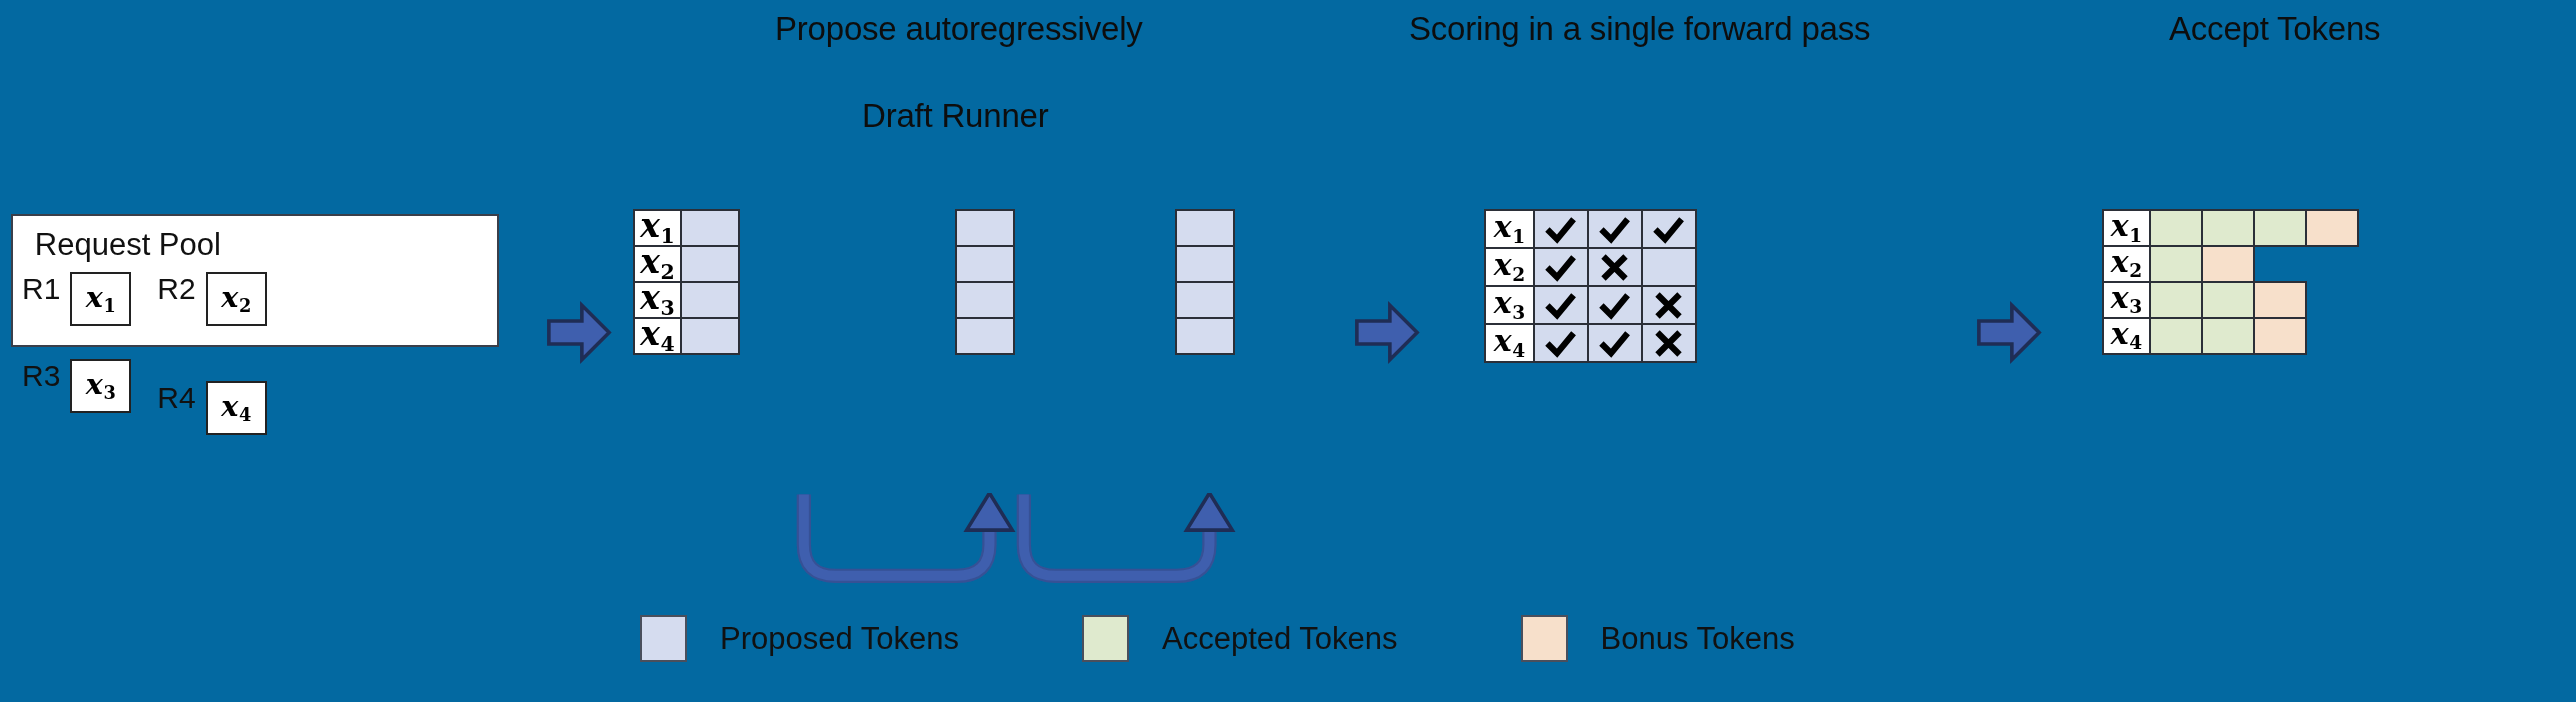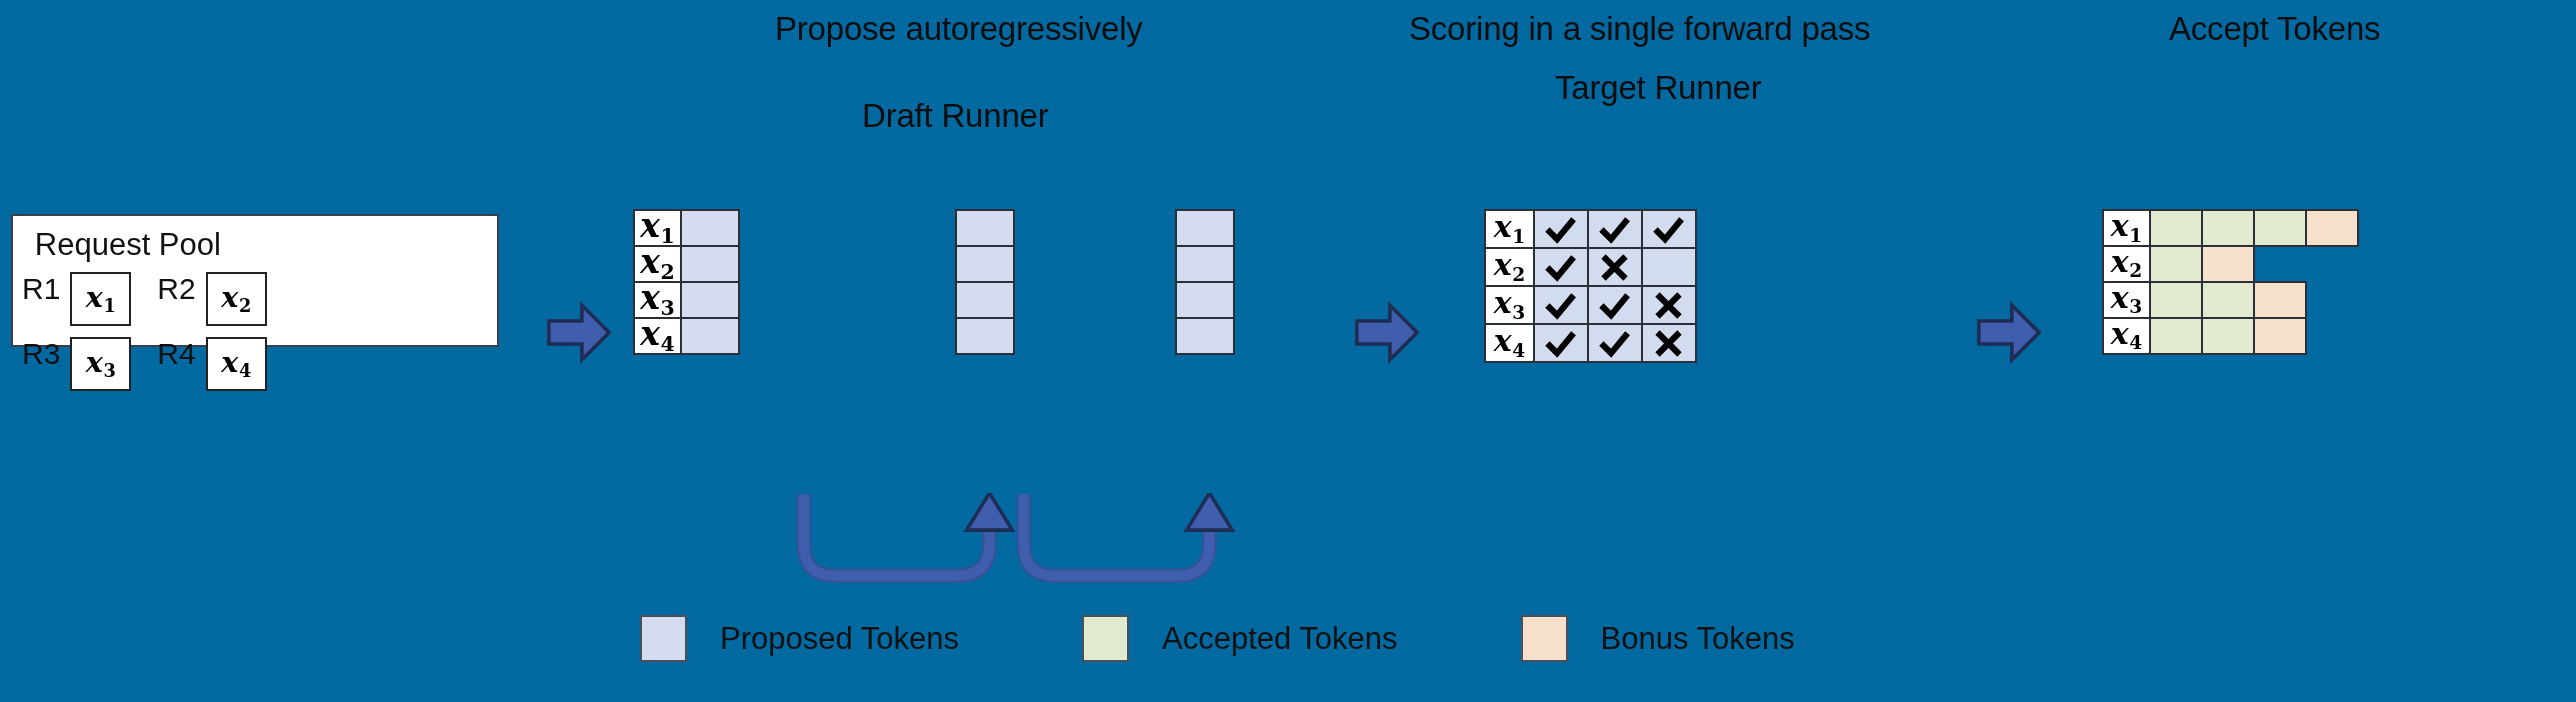--- a/index.html
+++ b/index.html
@@ -231,21 +231,20 @@
 <body>
 
 <div id="canvas">
 
   <div class="caption" style="left:775px; top:10px;">Propose autoregressively</div>
 
   <div class="runner-label" style="left:862px; top:69px;margin-top:28px;">Draft Runner</div>
 
   <div class="caption" style="left:1409px; top:10px;">Scoring in a single forward pass</div>
 
-  <div class="runner-label" style="left:1555px; top:69px;">Target Runner</div>
 
   <div class="caption" style="left:2169px; top:10px;">Accept Tokens</div>
 
   <div id="request-pool">
     <div class="pool-title">Request Pool</div>
 
     <div class="pool-row" style="left:8.6px; top:56px;">
       <div class="pool-entry">
         <span class="pool-rlabel">R1</span>
         <span class="pool-box">
@@ -260,21 +259,21 @@
       </div>
     </div>
 
     <div class="pool-row" style="left:8.6px; top:121px;">
       <div class="pool-entry">
         <span class="pool-rlabel">R3</span>
         <span class="pool-box">
           <span class="tok"><i>x</i><sub>3</sub></span>
         </span>
       </div>
-      <div class="pool-entry" style="margin-left:26px;">
+      <div class="pool-entry" style="margin-left:26px;margin-top:44px;">
         <span class="pool-rlabel">R4</span>
         <span class="pool-box">
           <span class="tok"><i>x</i><sub>4</sub></span>
         </span>
       </div>
     </div>
   </div>
 
   <svg class="block-arrow" style="left:546px; top:298px;" viewBox="0 0 92 96">
     <polygon points="4,32 50,32 50,10 88,48 50,86 50,64 4,64" fill="#3f5fae" stroke="#1f2d55" stroke-width="5" stroke-linejoin="miter"></polygon>

